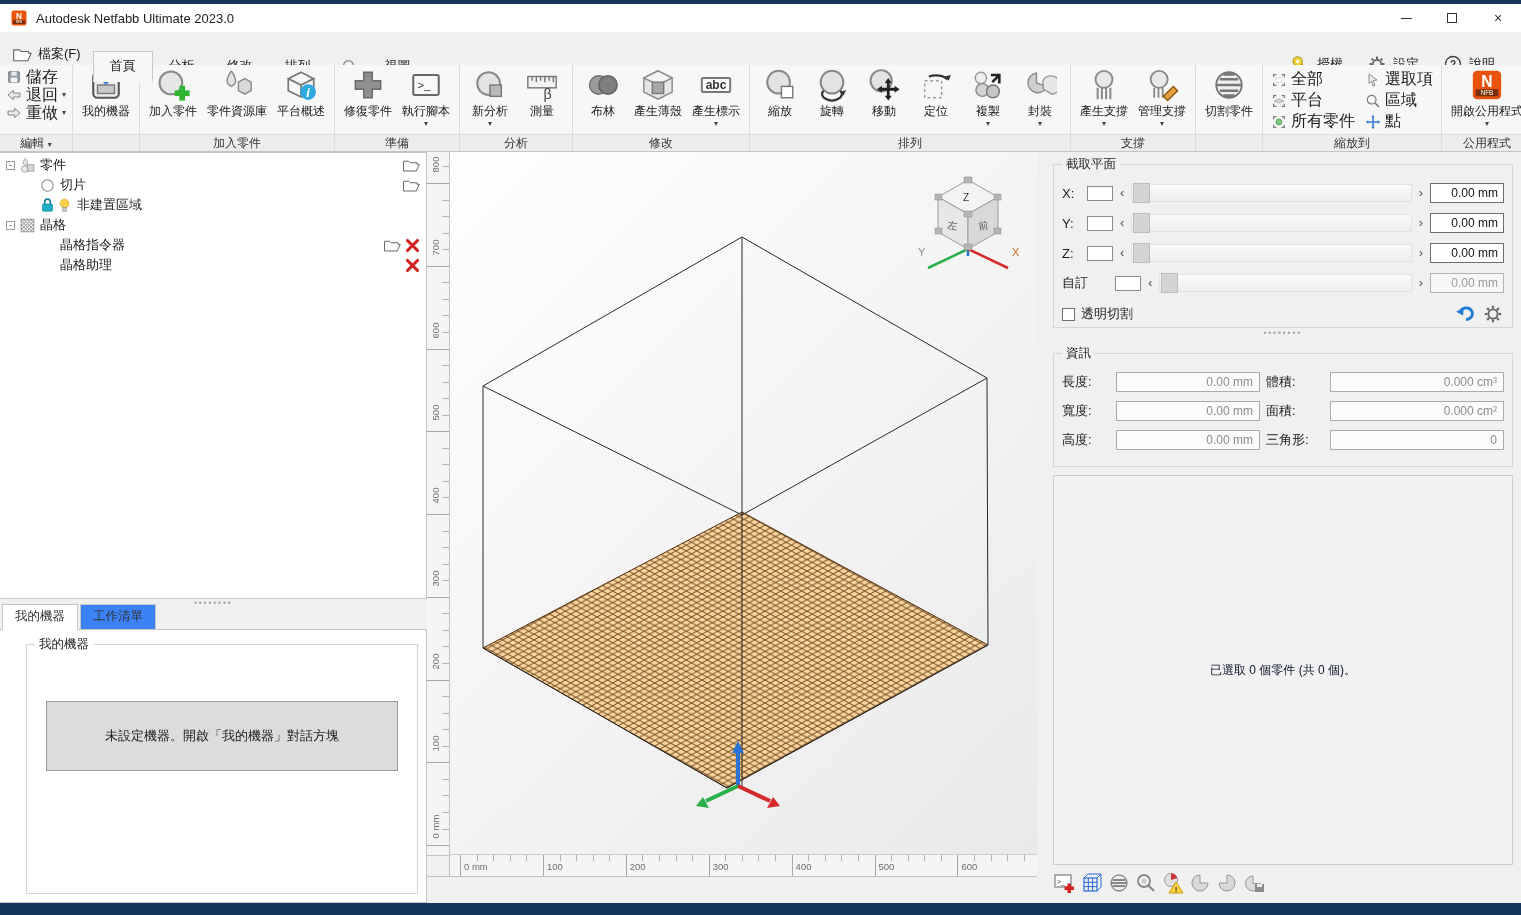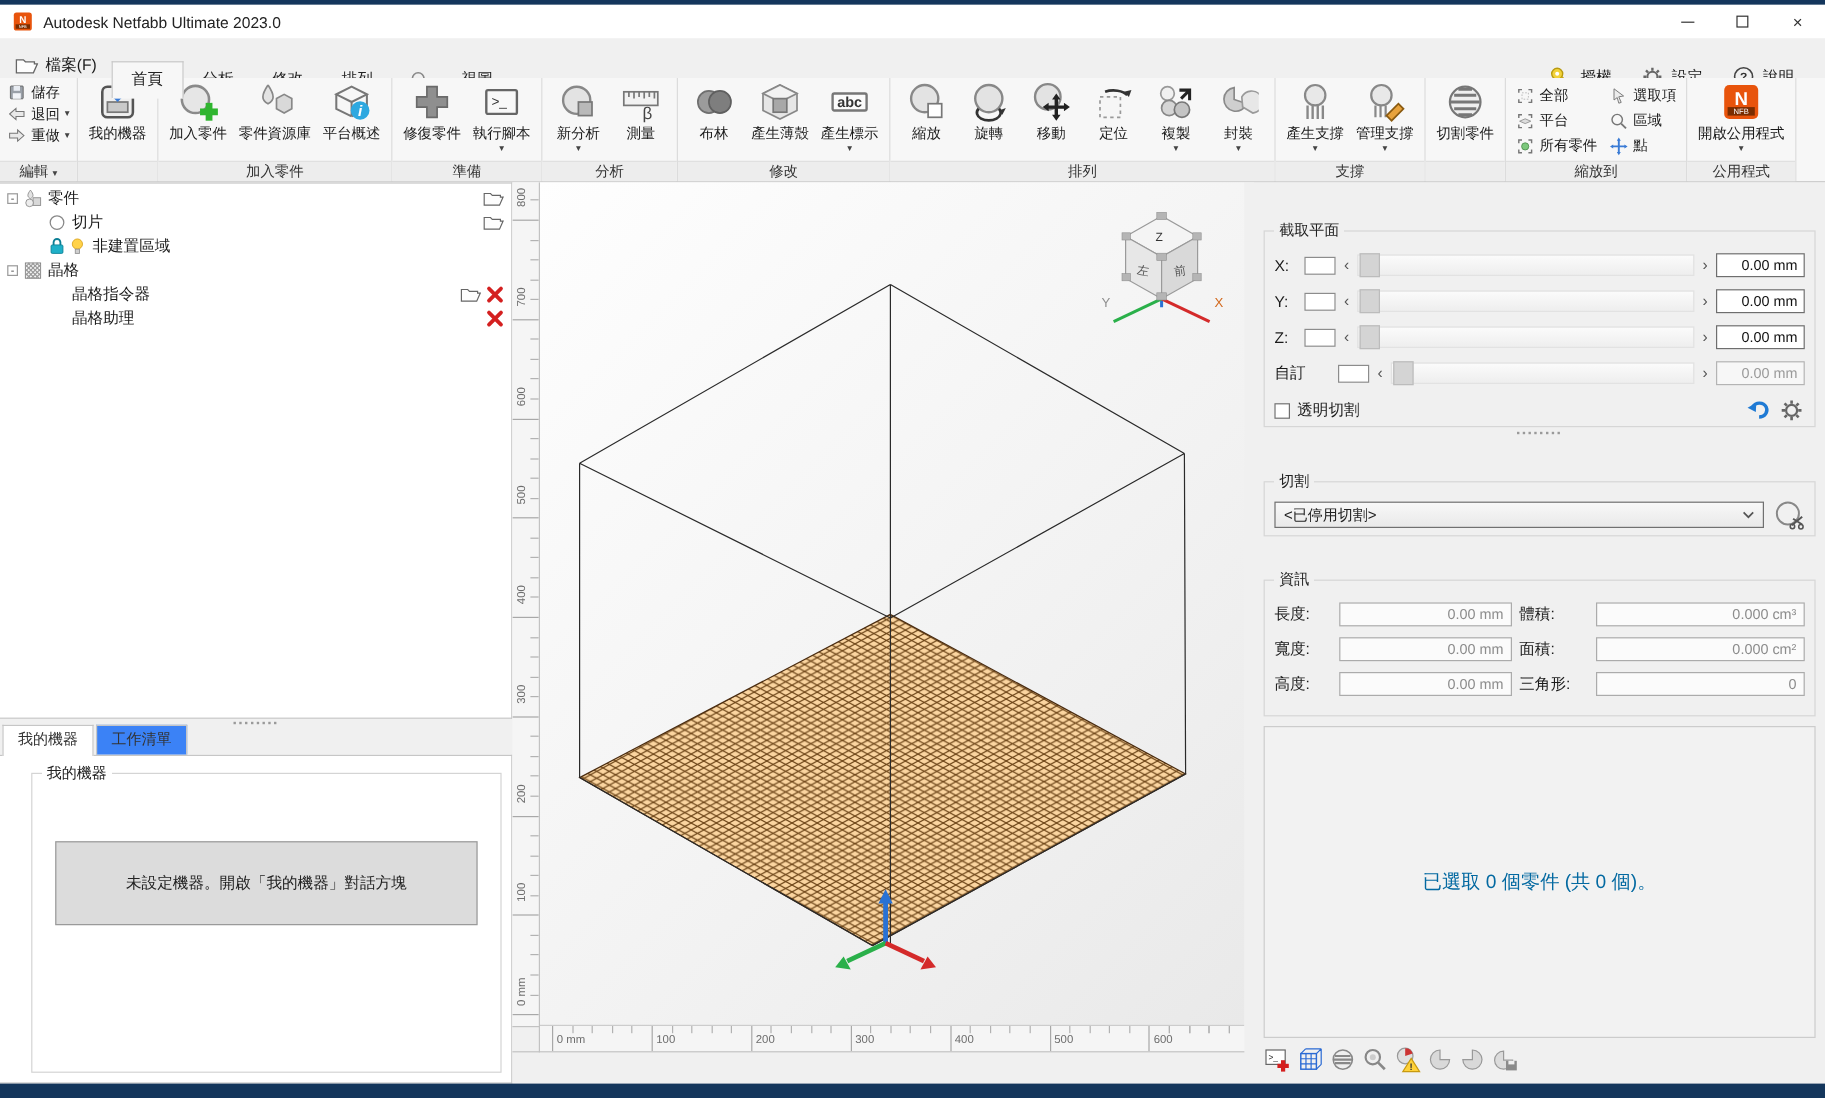--- a/index.html
+++ b/index.html
@@ -32,21 +32,21 @@
   .ribbon { position:absolute; left:0; top:65px; width:100%; height:87px; background:#f7f7f7; border-bottom:1px solid #c4c4c4; display:flex; }
   .rgroup { display:flex; flex-direction:column; border-right:1px solid #dcdcdc; }
   .rgc { flex:1; display:flex; align-items:flex-start; padding:2px 4px; }
   .rglabel { height:17px; background:#ededed; border-top:1px solid #e0e0e0; text-align:center; font-size:12px; color:#333; line-height:16px; white-space:nowrap; padding:0 6px; }
   .bbtn { display:flex; flex-direction:column; align-items:center; padding:1px 5px; min-width:52px; cursor:default; }
   .bbtn .bl { font-size:12px; white-space:nowrap; margin-top:1px; }
   .dd { font-size:8px; color:#444; line-height:8px; }
   .ddsp { height:8px; }
   .editcol { flex-direction:column; padding:3px 6px; }
   .sbtn { display:flex; align-items:center; gap:4px; height:18px; white-space:nowrap; cursor:default; }
-  .sbtn .sl { font-size:12px; }
+  .sbtn .sl { font-size:16px; }
   .zcols { display:flex; gap:2px; padding-top:2px; }
   .zcol { display:flex; flex-direction:column; }
   .zcol .sbtn { height:21px; padding:0 4px; }
 
   
   .main { position:absolute; left:0; top:152px; width:1521px; height:751px; display:flex; }
   .leftpanel { width:427px; height:100%; display:flex; flex-direction:column; background:#f0f0f0; }
   .treepanel { height:449px; background:#ffffff; border:1px solid #c6c6c6; border-left:none; overflow:hidden; padding-top:2px; }
   .trow { display:flex; align-items:center; height:20px; padding:0 6px 0 4px; }
   .exp { width:9px; height:9px; border:1px solid #9a9a9a; background:#fff; font-size:9px; line-height:7px; text-align:center; color:#444; margin:0 4px 0 2px; flex:none; }
@@ -78,21 +78,21 @@
   .hmin { position:absolute; top:0; width:1px; height:6px; background:#b2b2b2; }
   .hlab { position:absolute; top:6px; font-size:9.5px; color:#6e6e6e; }
   .vstatus { position:absolute; left:0; top:725px; width:618px; height:26px; background:#f0f0f0; border-top:1px solid #b8b8b8; display:flex; align-items:center; }
   .vst { width:265px; padding-left:8px; font-size:13px; color:#222; }
   .vsep { width:1px; height:18px; background:#c8c8c8; }
   .vsp { flex:1; }
   .vbox { width:106px; height:18px; background:#e4e4e4; border:1px solid #c0c0c0; margin-right:6px; }
 
   
   .rightpanel { width:476px; height:100%; background:#f0f0f0; padding:4px 8px 6px 8px; display:flex; flex-direction:column; }
-  .rightpanel fieldset { border:1px solid #d6d6d6; padding:2px 8px 4px 8px; background:#f0f0f0;margin-top:28px; }
+  .rightpanel fieldset { border:1px solid #d6d6d6; padding:2px 8px 4px 8px; background:#f0f0f0; }
   .fclip { height:172px; }
   .cliprow { display:flex; align-items:center; gap:7px; margin:7px 0 8px 0; height:22px; }
   .axlab { width:18px; font-size:13px; }
   .cuslab { width:46px; font-size:13px; }
   .cbox { width:26px; height:15px; background:#fff; border:1px solid #8c8c8c; flex:none; }
   .ckbox { width:13px; height:13px; background:#fff; border:1px solid #707070; flex:none; }
   .sarr { font-size:13px; color:#555; line-height:12px; }
   .strack { flex:1; height:18px; background:linear-gradient(#fbfbfb,#eeeeee); border:1px solid #e2e2e2; position:relative; }
   .sthumb { position:absolute; left:1px; top:-2px; width:17px; height:20px; background:#d4d4d4; border:1px solid #bcbcbc; }
   .numin { width:74px; text-align:right; font-size:12px; padding:2px 5px; border:1px solid #6e6e6e; background:#fff; color:#111; font-family:inherit; }
@@ -101,21 +101,21 @@
   .transrow .tl { font-size:13px; }
   .rsplit { height:9px; display:flex; align-items:center; justify-content:center; color:#9a9a9a; font-size:8px; letter-spacing:2px; line-height:4px; }
   .fcut { height:54px; margin-top:2px; }
   .cutrow { display:flex; align-items:center; gap:8px; margin-top:4px; }
   .ddl { flex:1; display:flex; align-items:center; justify-content:space-between; border:1px solid #707070; background:linear-gradient(#f8f8f8,#e9e9e9); height:22px; padding:0 7px; font-size:12.5px; color:#222; }
   .finfo { height:122px; margin-top:8px; }
   .inforow { display:grid; grid-template-columns:48px 144px 58px 1fr; align-items:center; gap:6px; margin:8px 0 9px 0; }
   .inforow .il { font-size:13px; }
   .roin { width:100%; text-align:right; font-size:12px; padding:2px 6px; border:1px solid #ababab; background:#fbfbfb; color:#8c8c8c; font-family:inherit; }
   .msgbox { flex:1; margin-top:8px; border:1px solid #cccccc; background:#f2f2f2; display:flex; align-items:center; justify-content:center; }
-  .msgbox span { font-size:16px; color:#0369a1; }
+  .msgbox span { font-size:12px; color:#0f172a; }
   .bicons { height:32px; display:flex; align-items:center; gap:3px; padding-top:4px; }
 
   .ic { display:inline-block; vertical-align:middle; flex:none; }
   svg text { font-family:"Liberation Sans","DejaVu Sans",sans-serif; }
 </style>
 </head>
 <body>
 
 <div id="app">
   <div class="topstrip"></div>
@@ -790,37 +790,20 @@
                   <path d="M2.5 9.5 l8 -4.5 l-0.5 8.5 z" fill="#1f7ad4"></path>
                 </svg></span>
               <span><svg class="ic" width="22" height="22" viewBox="0 0 24 24">
                   <circle cx="12" cy="12" r="5" fill="none" stroke="#666" stroke-width="2"></circle>
                   <path d="M12 3v3M12 18v3M3 12h3M18 12h3M5.6 5.6l2.1 2.1M16.3 16.3l2.1 2.1M18.4 5.6l-2.1 2.1M7.7 16.3l-2.1 2.1" stroke="#666" stroke-width="2.4" fill="none"></path>
                 </svg></span>
             </div>
           </div>
       </fieldset>
       <div class="rsplit">▪▪▪▪▪▪▪▪</div>
-      <fieldset class="fcut">
-        <legend>切割</legend>
-        <div class="cutrow">
-          <div class="ddl">
-            <span>&lt;已停用切割&gt;</span>
-            <svg class="ic" width="10" height="10" viewBox="0 0 10 10">
-                <path d="M1 3 L5 7 L9 3" fill="none" stroke="#555" stroke-width="1.4"></path>
-              </svg>
-          </div>
-          <span id="scissorsbtn"><svg class="ic" width="26" height="26" viewBox="0 0 24 24">
-                <circle cx="11" cy="11" r="8.5" fill="none" stroke="#888" stroke-width="1.5"></circle>
-                <path d="M15 15 l7 4.5 M22 13.5 l-8 6.5" stroke="#555" stroke-width="1.5" fill="none"></path>
-                <circle cx="14.5" cy="21" r="1.7" fill="none" stroke="#555" stroke-width="1.2"></circle>
-                <circle cx="21" cy="21.2" r="1.7" fill="none" stroke="#555" stroke-width="1.2"></circle>
-              </svg></span>
-        </div>
-      </fieldset>
       <fieldset class="finfo">
         <legend>資訊</legend>
         <div id="inforows">
             <div class="inforow">
               <span class="il">長度:</span>
               <input class="roin" readonly="" value="0.00 mm" style="">
               <span class="il">體積:</span>
               <input class="roin" readonly="" value="0.000 cm³" style="">
             </div>
             <div class="inforow">

